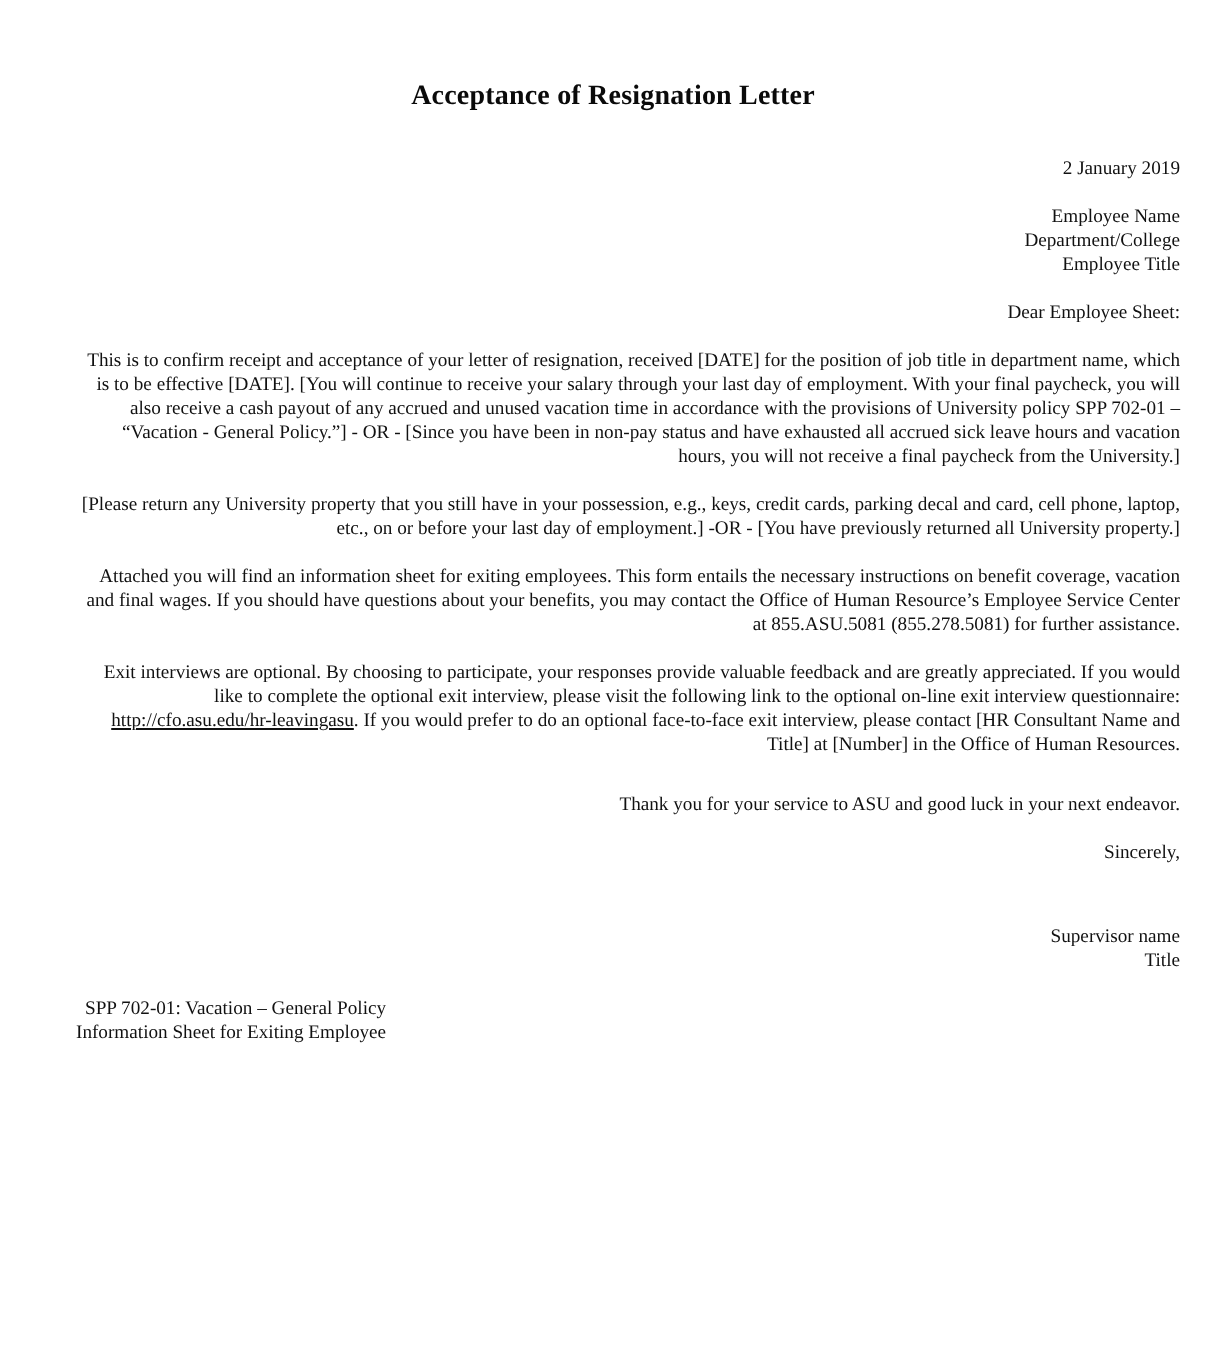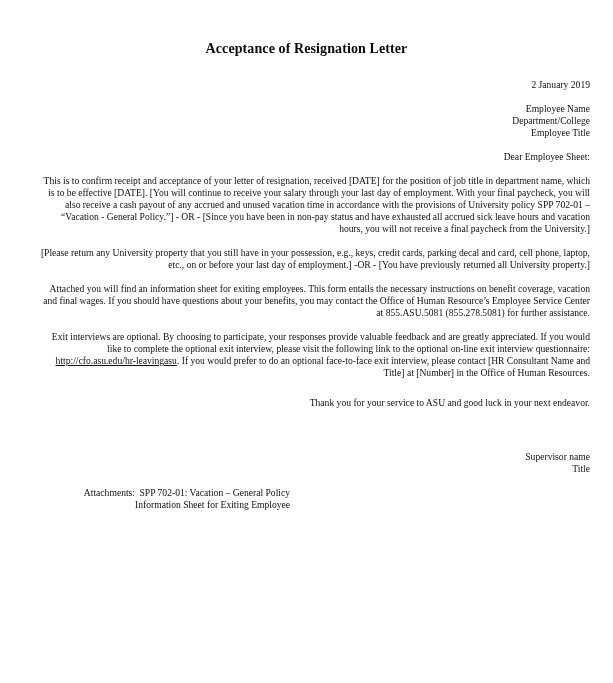--- a/index.html
+++ b/index.html
@@ -89,29 +89,29 @@
 
     <p>Attached you will find an information sheet for exiting employees.  This form entails the necessary instructions on benefit coverage, vacation and final wages.  If you should have questions about your benefits, you may contact the Office of Human Resource’s Employee Service Center at 855.ASU.5081 (855.278.5081) for further assistance.</p>
     <div class="gap"></div>
 
     <p><span>Exit interviews are optional. By choosing to participate, your responses provide valuable feedback and are greatly appreciated. If you would like to complete the optional exit interview, please visit the following link to the optional on-line exit interview questionnaire: </span><a class="link">http://cfo.asu.edu/hr-leavingasu</a><span>. If you would prefer to do an optional face-to-face exit interview, please contact [HR Consultant Name and Title] at [Number] in the Office of Human Resources.</span></p>
     <div class="gap2"></div>
 
     <p>Thank you for your service to ASU and good luck in your next endeavor.</p>
     <div class="gap"></div>
 
+    <p>Sincerely,</p>
     <div class="gap3"></div>
 
     <div>
       <p>Supervisor name</p>
       <p>Title</p>
     </div>
     <div class="gap"></div>
 
     <div class="attach-row">
-      <div class="attach-label">Attachments:</div>
       <div class="attach-list">
         <p>SPP 702-01: Vacation – General Policy</p>
         <p>Information Sheet for Exiting Employee</p>
       </div>
     </div>
   </div>
 </div>
 
 </body></html>

